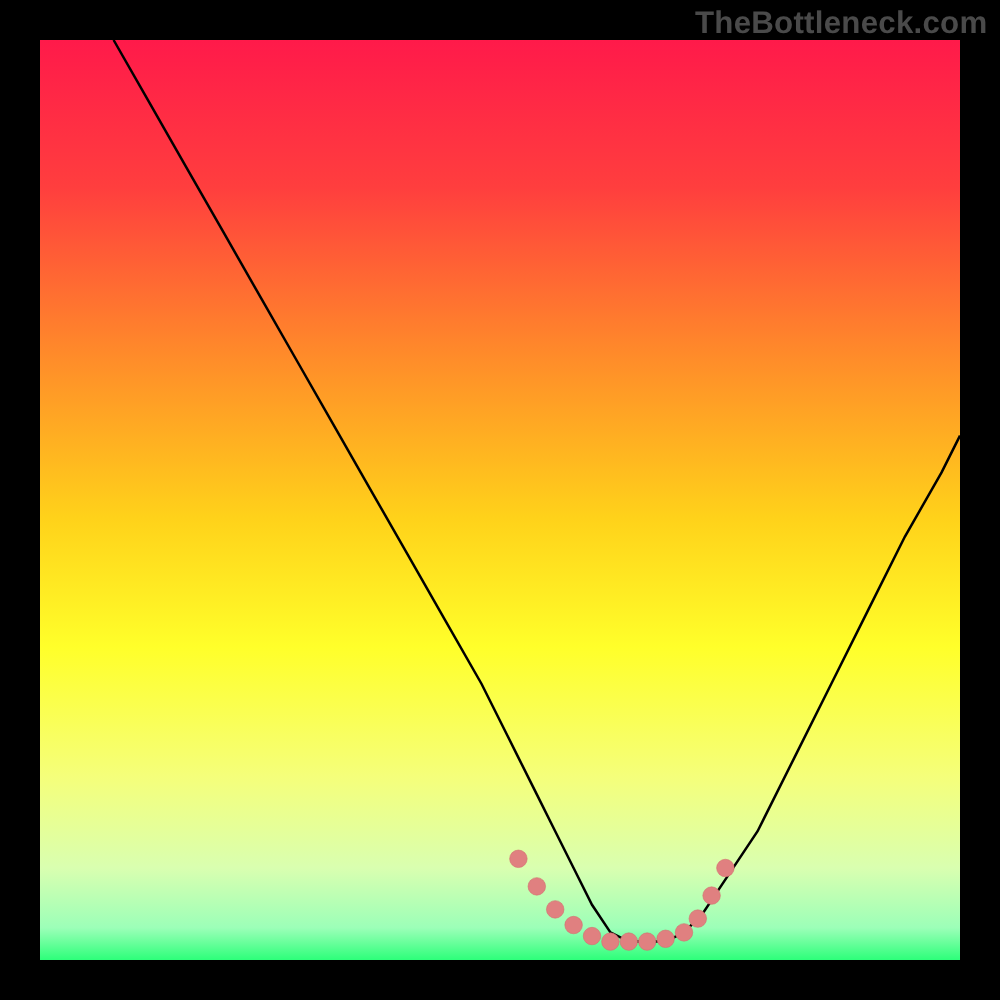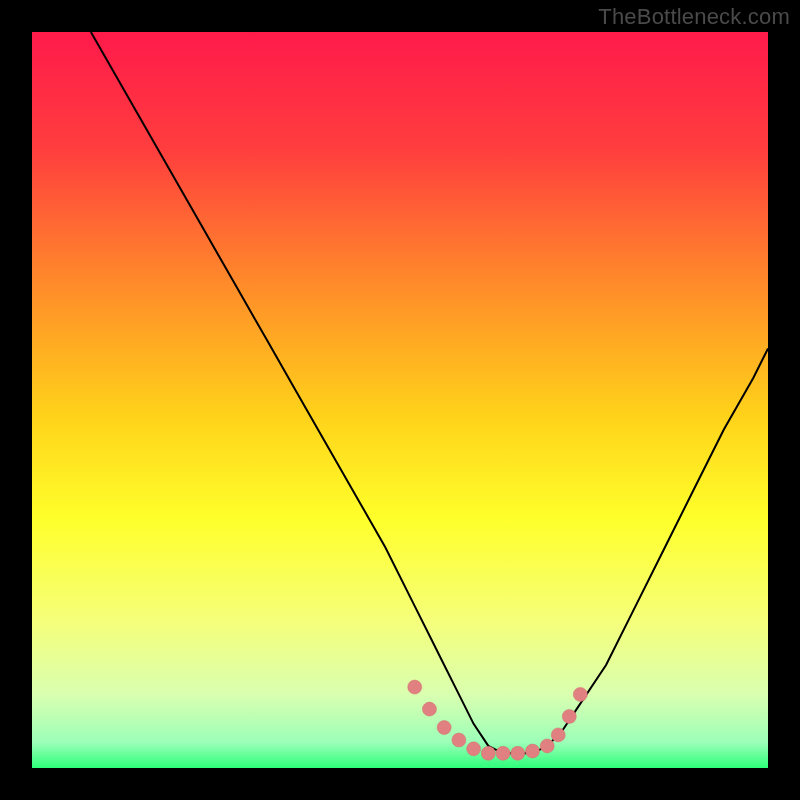--- a/index.html
+++ b/index.html
@@ -15,22 +15,22 @@
     position: relative;
     width: 800px;
     height: 800px;
     background: #000000;
   }
   .attribution {
     position: absolute;
     top: 4px;
     right: 10px;
     color: #4a4a4a;
-    font-size: 22px;
-    font-weight: 400;
+    font-size: 25px;
+    font-weight: 700;
     letter-spacing: 0.2px;
     z-index: 10;
     margin-left: 37px;
   }
   svg {
     position: absolute;
     top: 0;
     left: 0;
     display: block;
   }

